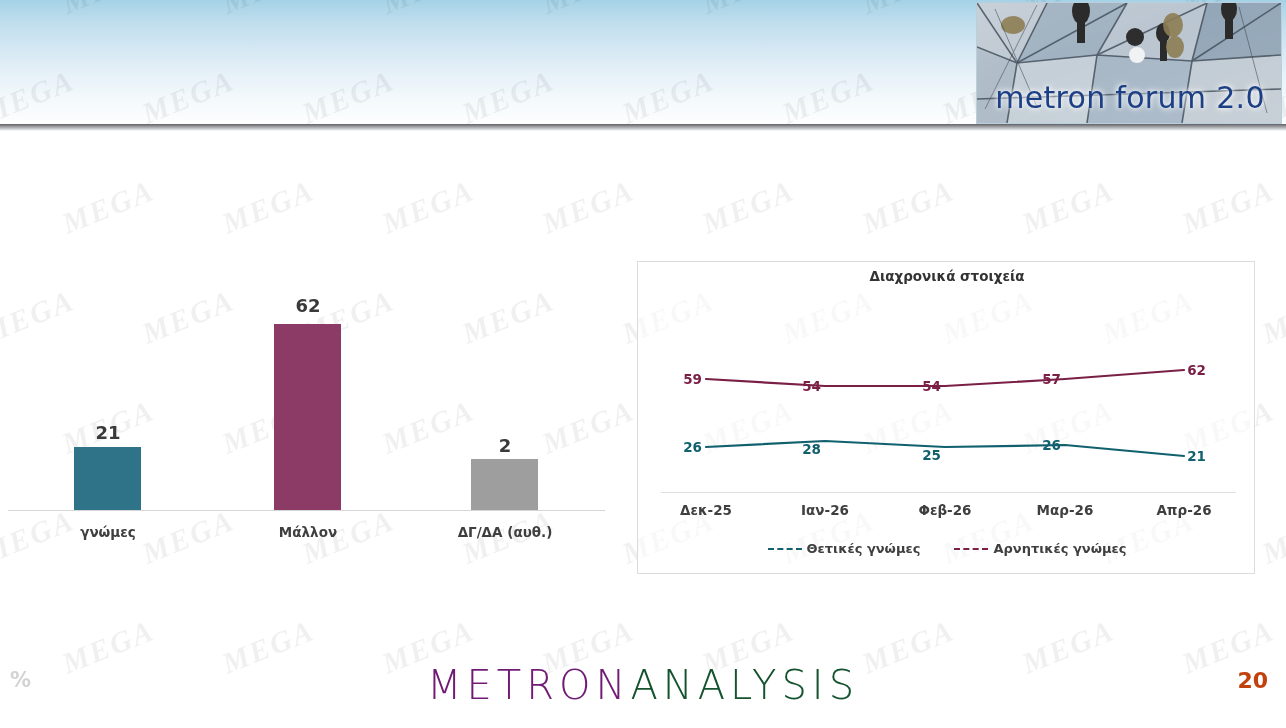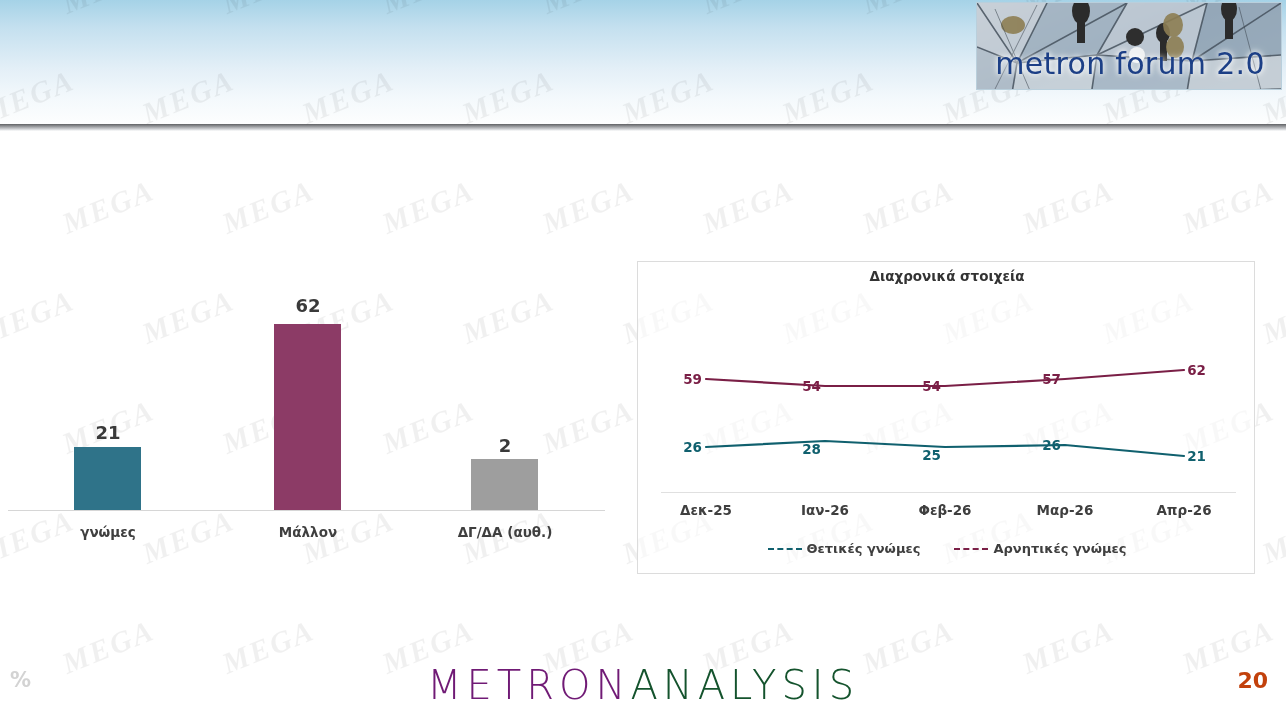--- a/index.html
+++ b/index.html
@@ -70,21 +70,21 @@
     letter-spacing: 0.2px;
     white-space: nowrap;
   }
 
   
   #forum-logo {
     position: absolute;
     left: 976px;
     top: 2px;
     width: 306px;
-    height: 88px;
+    height: 122px;
     overflow: hidden;
     border: 1px solid #b9cfdc;
     box-sizing: border-box;
     background: linear-gradient(150deg, #c7cfd6 0%, #aebdc9 28%, #8fa3b4 55%, #b8c5cf 80%, #d6dde3 100%);
     z-index: 4;
   }
   #forum-logo svg { display:block; }
   #forum-logo-text {
     position: absolute;
     left: 0;

